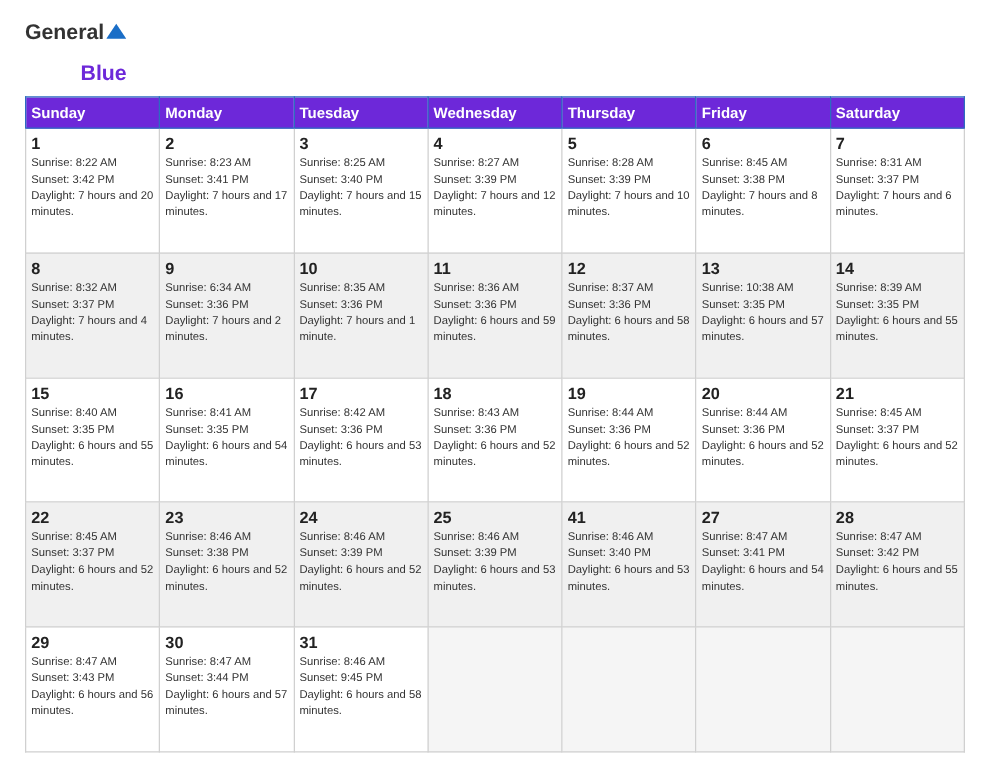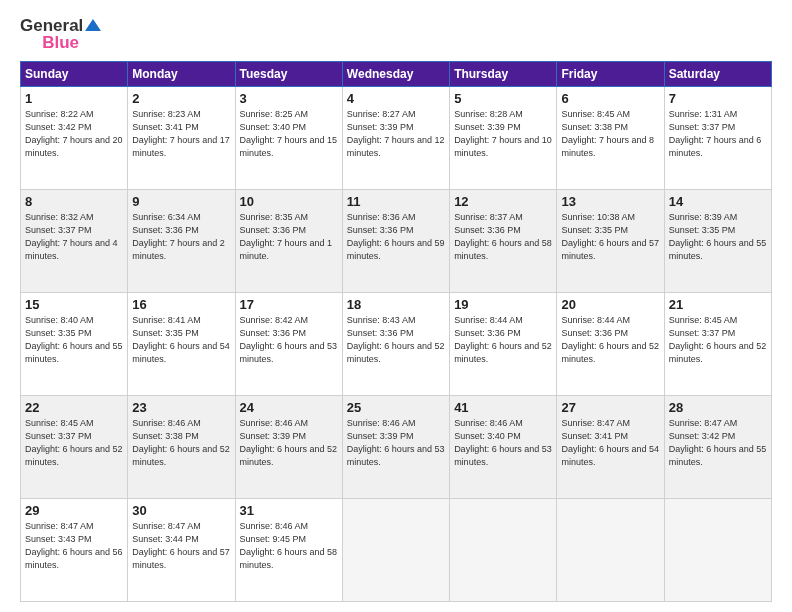--- a/index.html
+++ b/index.html
@@ -19,21 +19,22 @@
     }
     .header {
       display: flex;
       justify-content: space-between;
       align-items: flex-start;
       margin-bottom: 8px;
     }
     .logo {
       display: flex;
       flex-direction: column;
-      align-items: center;
+      align-items: flex-end;
+      gap: 16px;
     }
     .logo-row {
       display: flex;
       align-items: center;
     }
     .title-block {
       text-align: right;
     }
     .month-title {
       font-size: 30px;
@@ -47,21 +48,21 @@
       margin-top: 2px;
     }
     .calendar {
       flex: 1;
       border: 1px solid #ccc;
       border-collapse: collapse;
       width: 100%;
       table-layout: fixed;
     }
     .calendar th {
-      background: #4c1d95;
+      background: #6d28d9;
       color: #fff;
       font-size: 12px;
       font-weight: bold;
       padding: 5px 4px;
       text-align: left;
       border: 1px solid #2d6cc0;
     }
     .calendar td {
       vertical-align: top;
       padding: 4px 4px 3px 4px;
@@ -95,21 +96,21 @@
 
 <div class="page">
   <div class="header">
     <div class="logo">
       <div class="logo-row">
         <span style="font-size:17px;font-weight:bold;color:#333;">General</span>
         <svg width="16" height="16" viewBox="0 0 16 16" style="margin-left:2px;margin-top:-2px;">
           <polygon points="0,14 8,2 16,14" fill="#1a6ec7"></polygon>
         </svg>
       </div>
-      <span style="font-size:17px;font-weight:bold;color:#ec4899;margin-top:-3px;">Blue</span>
+      <span style="font-size:17px;font-weight:bold;color:#6d28d9;margin-top:-3px;">Blue</span>
     </div>
     <div class="title-block">
       <div class="month-title"></div>
       <div class="subtitle"></div>
     </div>
   </div>
 
   <table class="calendar">
     <thead>
       <tr>
@@ -168,21 +169,21 @@
         <span class="day-num">6</span>
         <div class="day-info">
           <span>Sunrise: 8:45 AM</span><br>
           <span>Sunset: 3:38 PM</span><br>
           <span>Daylight: 7 hours and 8 minutes.</span>
         </div>
       </td>
           <td>
         <span class="day-num">7</span>
         <div class="day-info">
-          <span>Sunrise: 1:31 AM</span><br>
+          <span>Sunrise: 8:31 AM</span><br>
           <span>Sunset: 3:37 PM</span><br>
           <span>Daylight: 7 hours and 6 minutes.</span>
         </div>
       </td>
         </tr>
         <tr class="row-shaded">
           <td>
         <span class="day-num">8</span>
         <div class="day-info">
           <span>Sunrise: 8:32 AM</span><br>

